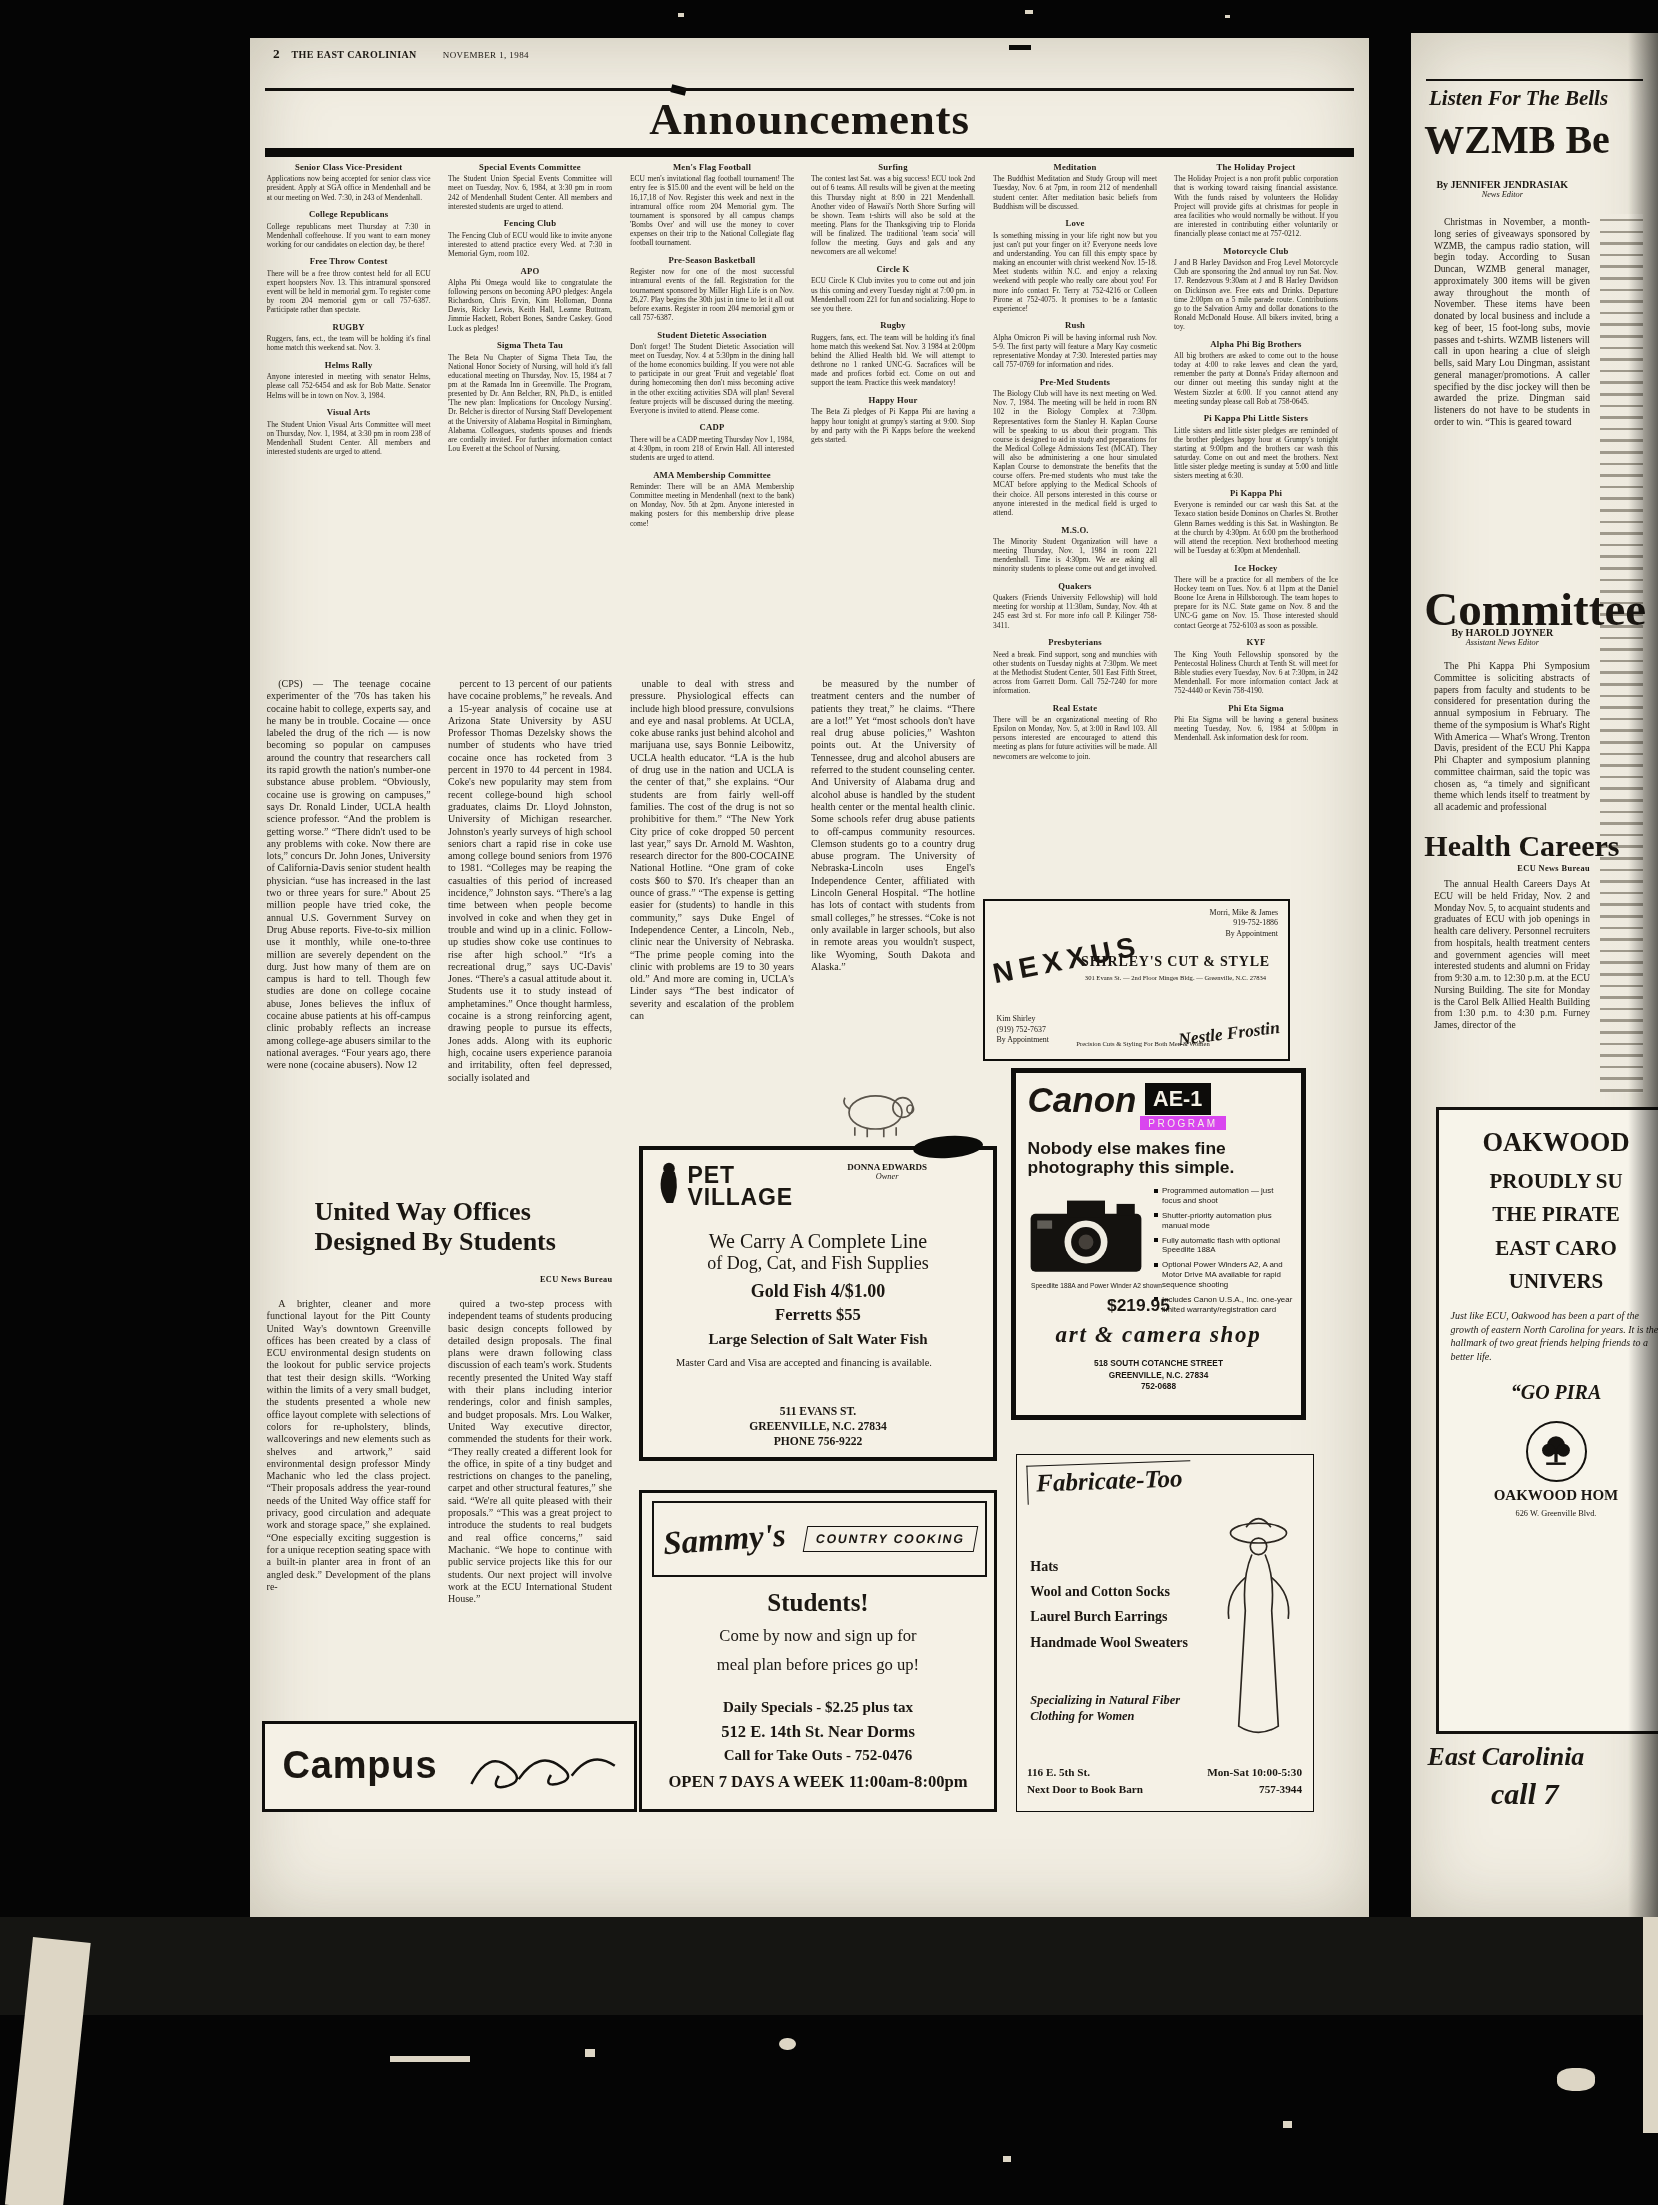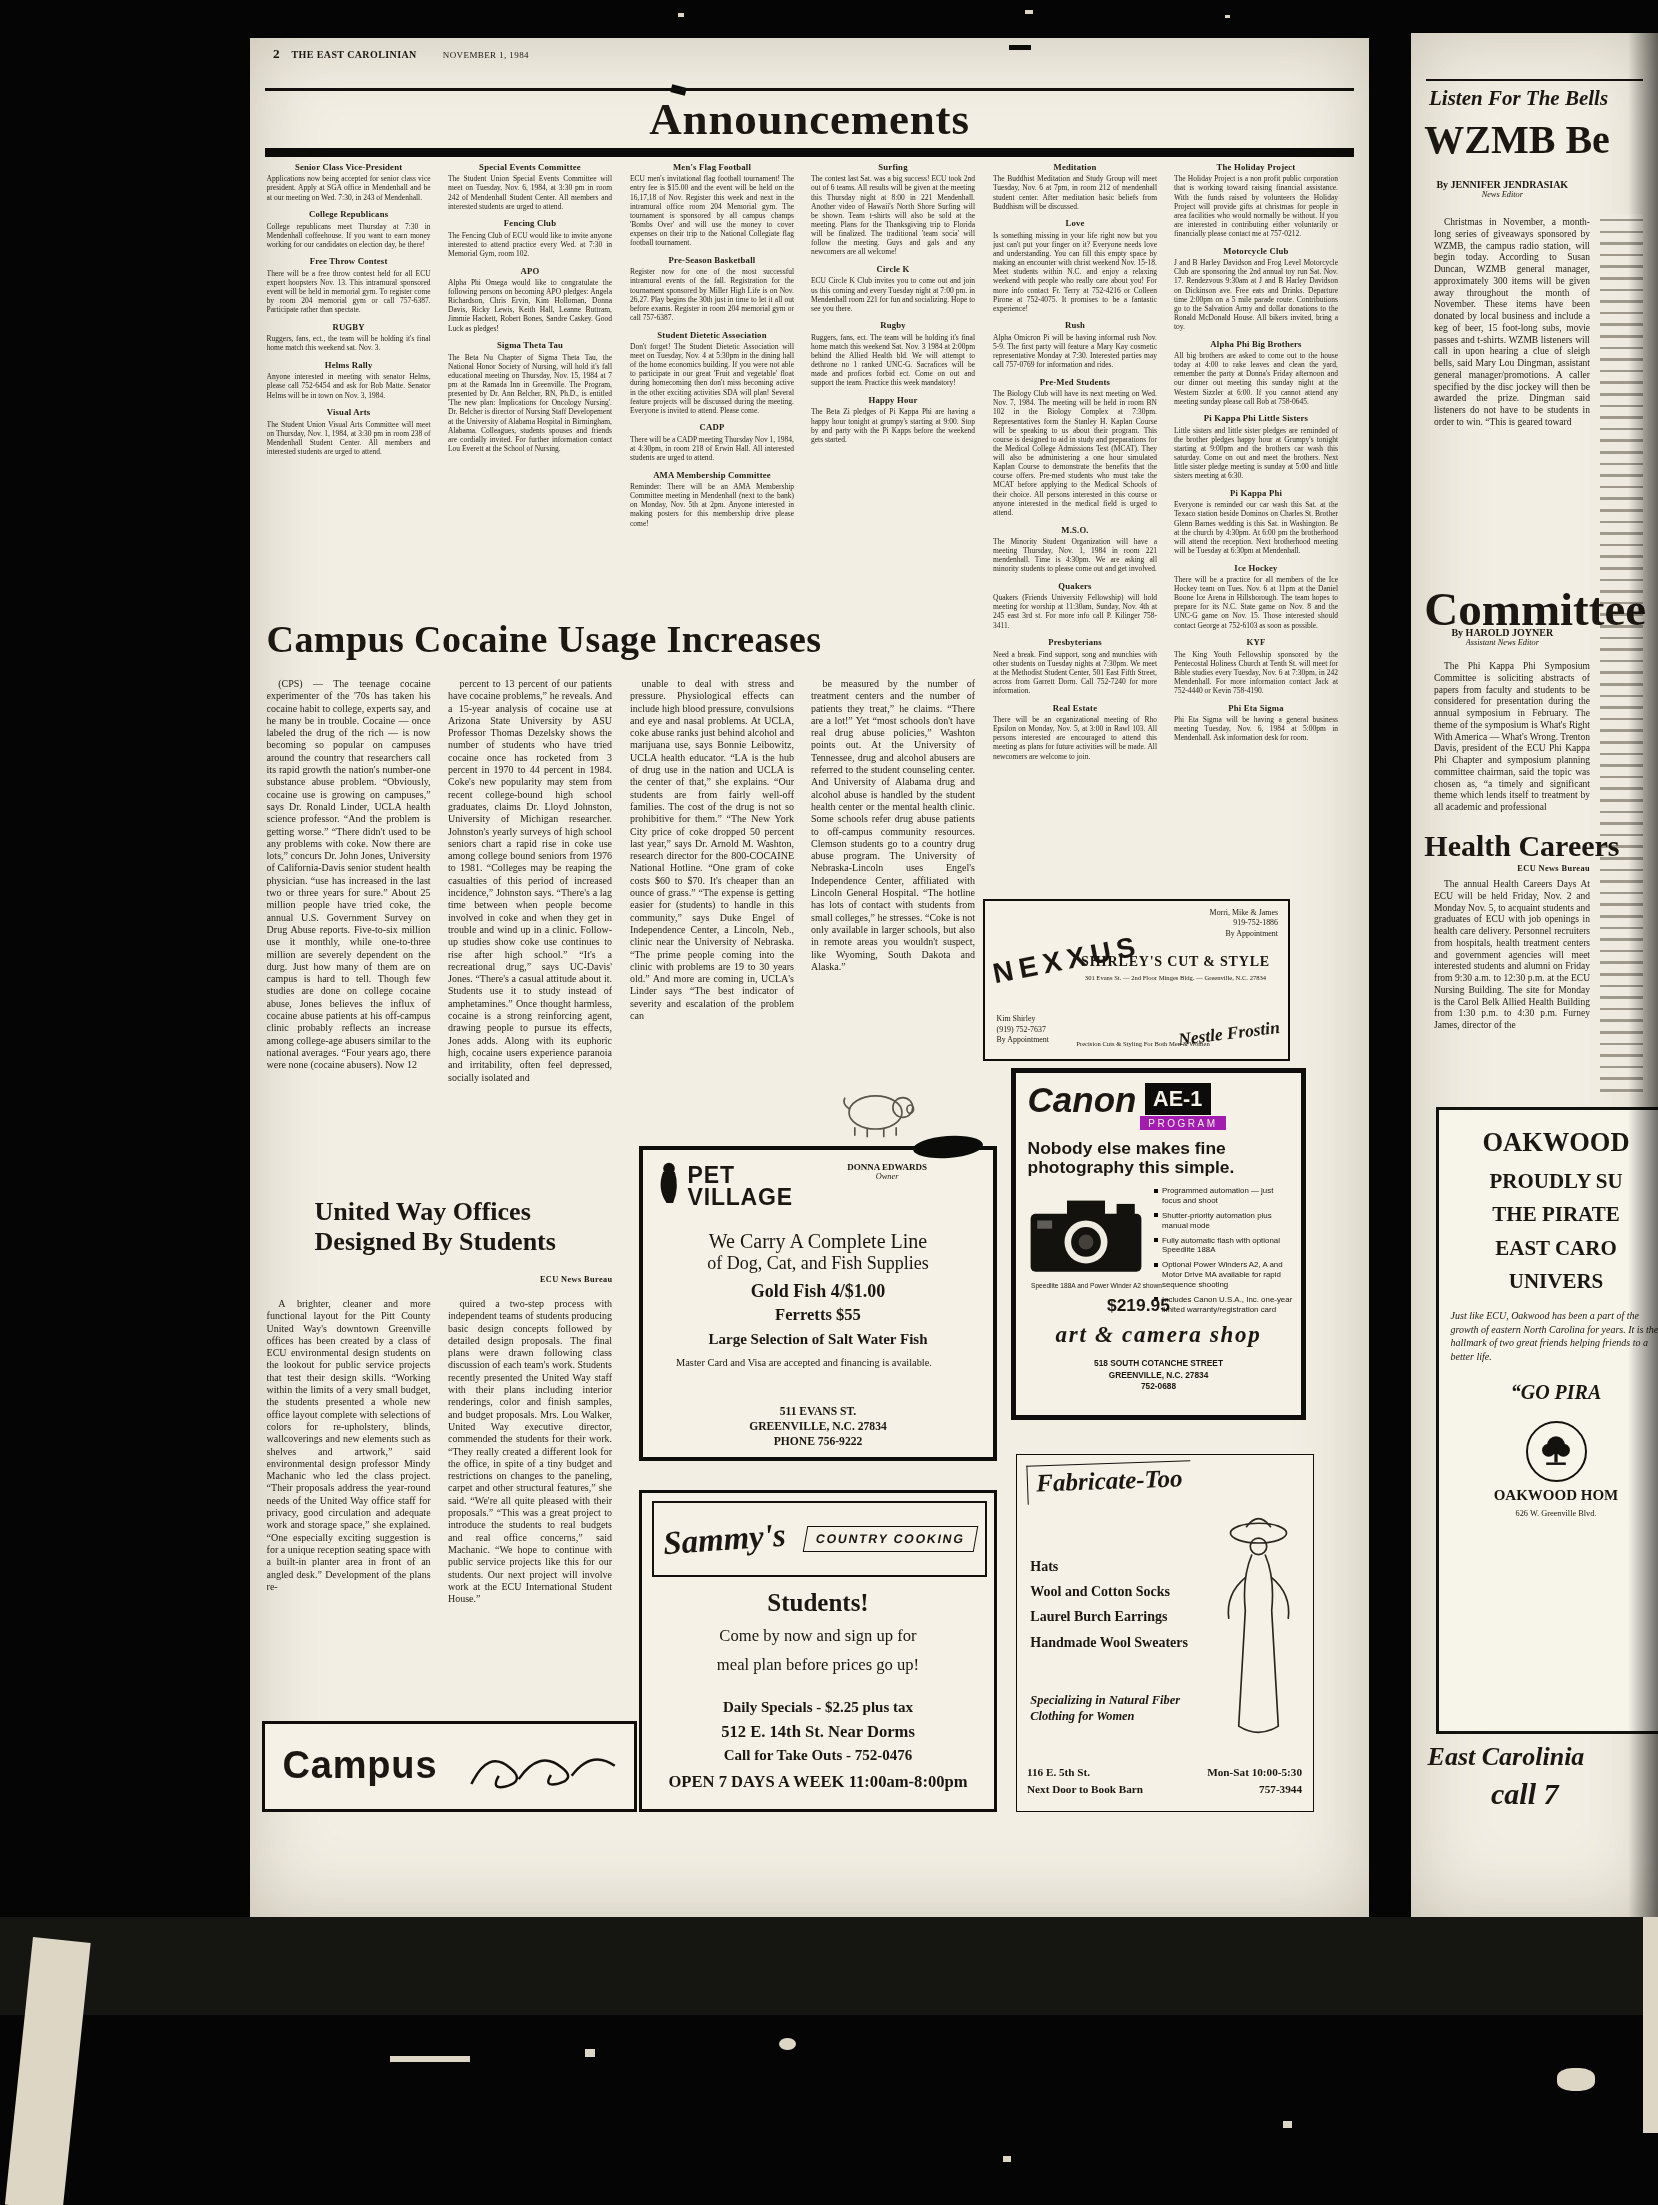--- a/index.html
+++ b/index.html
@@ -42,21 +42,21 @@
 .pv-owner em{display:block;font-weight:normal;font-size:8.3px;}
 .pv-lines{position:absolute;left:0;top:80px;width:100%;text-align:center;}
 .pv-l1{font-size:20px;} .pv-l2{font-size:18px;} .pv-l3{font-size:18px;font-weight:bold;margin-top:6.6px;}
 .pv-l4{font-size:16.6px;font-weight:bold;margin-top:3.3px;} .pv-l5{font-size:15px;font-weight:bold;margin-top:6.6px;}
 .pv-l6{font-size:10.4px;margin:8.3px 33px 0;text-align:left;}
 .pv-addr{position:absolute;left:0;bottom:8.3px;width:100%;text-align:center;font-weight:bold;font-size:11.6px;line-height:1.3;}
 
 .cn-top{position:absolute;left:11.6px;top:6.6px;display:flex;align-items:flex-start;gap:8.3px;}
 .cn-brand{font-family:"Liberation Sans",sans-serif;font-weight:bold;font-style:italic;font-size:35px;}
 .cn-modelbox{background:#0d0c0a;color:#f5f1e6;font-family:"Liberation Sans",sans-serif;font-weight:bold;font-size:21.6px;padding:3.3px 8.3px;margin-top:3.3px;}
-.cn-program{position:absolute;left:124px;top:43px;background:#a21caf;color:#f5f1e6;font-family:"Liberation Sans",sans-serif;font-size:10px;letter-spacing:2.5px;padding:1.7px 8.3px;}
+.cn-program{position:absolute;left:124px;top:43px;background:#d946ef;color:#f5f1e6;font-family:"Liberation Sans",sans-serif;font-size:10px;letter-spacing:2.5px;padding:1.7px 8.3px;}
 .cn-hl{position:absolute;left:11.6px;top:66px;width:265px;font-family:"Liberation Sans",sans-serif;font-weight:bold;font-size:17.4px;line-height:1.1;}
 .cn-cam{position:absolute;left:8.3px;top:116px;}
 .cn-bullets{position:absolute;right:8.3px;top:113px;width:139px;font-family:"Liberation Sans",sans-serif;font-size:7.9px;line-height:1.25;list-style:none;}
 .cn-bullets li{margin-bottom:5px;padding-left:8.3px;position:relative;}
 .cn-bullets li::before{content:"";position:absolute;left:0;top:2.5px;width:4.1px;height:4.1px;background:#0d0c0a;}
 .cn-cap{position:absolute;left:15px;top:209px;font-size:6.6px;font-family:"Liberation Sans",sans-serif;}
 .cn-price{position:absolute;left:91px;top:222px;font-family:"Liberation Sans",sans-serif;font-weight:bold;font-size:17.4px;}
 .cn-store{position:absolute;left:0;top:249px;width:100%;text-align:center;font-style:italic;font-weight:bold;font-size:23px;letter-spacing:1.7px;}
 .cn-addr{position:absolute;left:0;top:285px;width:100%;text-align:center;font-family:"Liberation Sans",sans-serif;font-size:8.3px;font-weight:bold;line-height:1.4;}
 
@@ -267,21 +267,20 @@
       <div class="ai">
           <h4>KYF</h4>
           <p>The King Youth Fellowship sponsored by the Pentecostal Holiness Church at Tenth St. will meet for Bible studies every Tuesday, Nov. 6 at 7:30pm, in 242 Mendenhall. For more information contact Jack at 752-4440 or Kevin 758-4190.</p>
         </div>
       <div class="ai">
           <h4>Phi Eta Sigma</h4>
           <p>Phi Eta Sigma will be having a general business meeting Tuesday, Nov. 6, 1984 at 5:00pm in Mendenhall. Ask information desk for room.</p>
         </div>
     </div>
 
-    <h2 class="hl-main" style="left:16.6px;top:579px;width:730px;">Campus Cocaine Usage Increases</h2>
     <div class="bodycol" style="left:16.6px;top:640px;height:514px;">(CPS) — The teenage cocaine experimenter of the '70s has taken his cocaine habit to college, experts say, and he many be in trouble. Cocaine — once labeled the drug of the rich — is now becoming so popular on campuses around the country that researchers call its rapid growth the nation's number-one substance abuse problem. “Obviously, cocaine use is growing on campuses,” says Dr. Ronald Linder, UCLA health science professor. “And the problem is getting worse.” “There didn't used to be any problems with coke. Now there are lots,” concurs Dr. John Jones, University of California-Davis senior student health physician. “use has increased in the last two or three years for sure.” About 25 million people have tried coke, the annual U.S. Government Survey on Drug Abuse reports. Five-to-six million use it monthly, while one-to-three million are severely dependent on the durg. Just how many of them are on campus is hard to tell. Though few studies are done on college cocaine abuse, Jones believes the influx of cocaine abuse patients at his off-campus clinic probably reflects an increase among college-age abusers similar to the national averages. “Four years ago, there were none (cocaine abusers). Now 12</div>
     <div class="bodycol" style="left:198px;top:640px;height:514px;">percent to 13 percent of our patients have cocaine problems,” he reveals. And a 15-year analysis of cocaine use at Arizona State University by ASU Professor Thomas Dezelsky shows the number of students who have tried cocaine once has rocketed from 3 percent in 1970 to 44 percent in 1984. Coke's new popularity may stem from recent college-bound high school graduates, claims Dr. Lloyd Johnston, University of Michigan researcher. Johnston's yearly surveys of high school seniors chart a rapid rise in coke use among college bound seniors from 1976 to 1981. “Colleges may be reaping the casualties of this period of increased incidence,” Johnston says. “There's a lag time between when people become involved in coke and when they get in trouble and wind up in a clinic. Follow-up studies show coke use continues to rise after high school.” “It's a recreational drug,” says UC-Davis' Jones. “There's a casual attitude about it. Students use it to study instead of amphetamines.” Once thought harmless, cocaine is a strong reinforcing agent, drawing people to pursue its effects, Jones adds. Along with its euphoric high, cocaine users experience paranoia and irritability, often feel depressed, socially isolated and</div>
     <div class="bodycol" style="left:380px;top:640px;height:452px;">unable to deal with stress and pressure. Physiological effects can include high blood pressure, convulsions and eye and nasal problems. At UCLA, coke abuse ranks just behind alcohol and marijuana use, says Bonnie Leibowitz, UCLA health educator. “LA is the hub of drug use in the nation and UCLA is the center of that,” she explains. “Our students are from fairly well-off families. The cost of the drug is not so prohibitive for them.” “The New York City price of coke dropped 50 percent last year,” says Dr. Arnold M. Washton, research director for the 800-COCAINE National Hotline. “One gram of coke costs $60 to $70. It's cheaper than an ounce of grass.” “The expense is getting easier for (students) to handle in this community,” says Duke Engel of Independence Center, a Lincoln, Neb., clinic near the University of Nebraska. “The prime people coming into the clinic with problems are 19 to 30 years old.” And more are coming in, UCLA's Linder says “The best indicator of severity and escalation of the problem can</div>
     <div class="bodycol" style="left:561px;top:640px;height:398px;">be measured by the number of treatment centers and the number of patients they treat,” he claims. “There are a lot!” Yet “most schools don't have real drug abuse policies,” Washton points out. At the University of Tennessee, drug and alcohol abusers are referred to the student counseling center. And University of Alabama drug and alcohol abuse is handled by the student health center or the mental health clinic. Some schools refer drug abuse patients to off-campus community resources. Clemson students go to a country drug abuse program. The University of Nebraska-Lincoln uses Engel's Independence Center, affiliated with Lincoln General Hospital. “The hotline has lots of contact with students from small colleges,” he stresses. “Coke is not only available in larger schools, but also in remote areas you wouldn't suspect, like Wyoming, South Dakota and Alaska.”</div>
 
     <div class="abs" style="left:580px;top:1043px;">
       <svg width="91" height="58" viewBox="0 0 110 70">
           <g fill="none" stroke="#5a544b" stroke-width="2">
             <ellipse cx="55" cy="38" rx="32" ry="20"></ellipse>
             <circle cx="88" cy="32" r="12"></circle>

